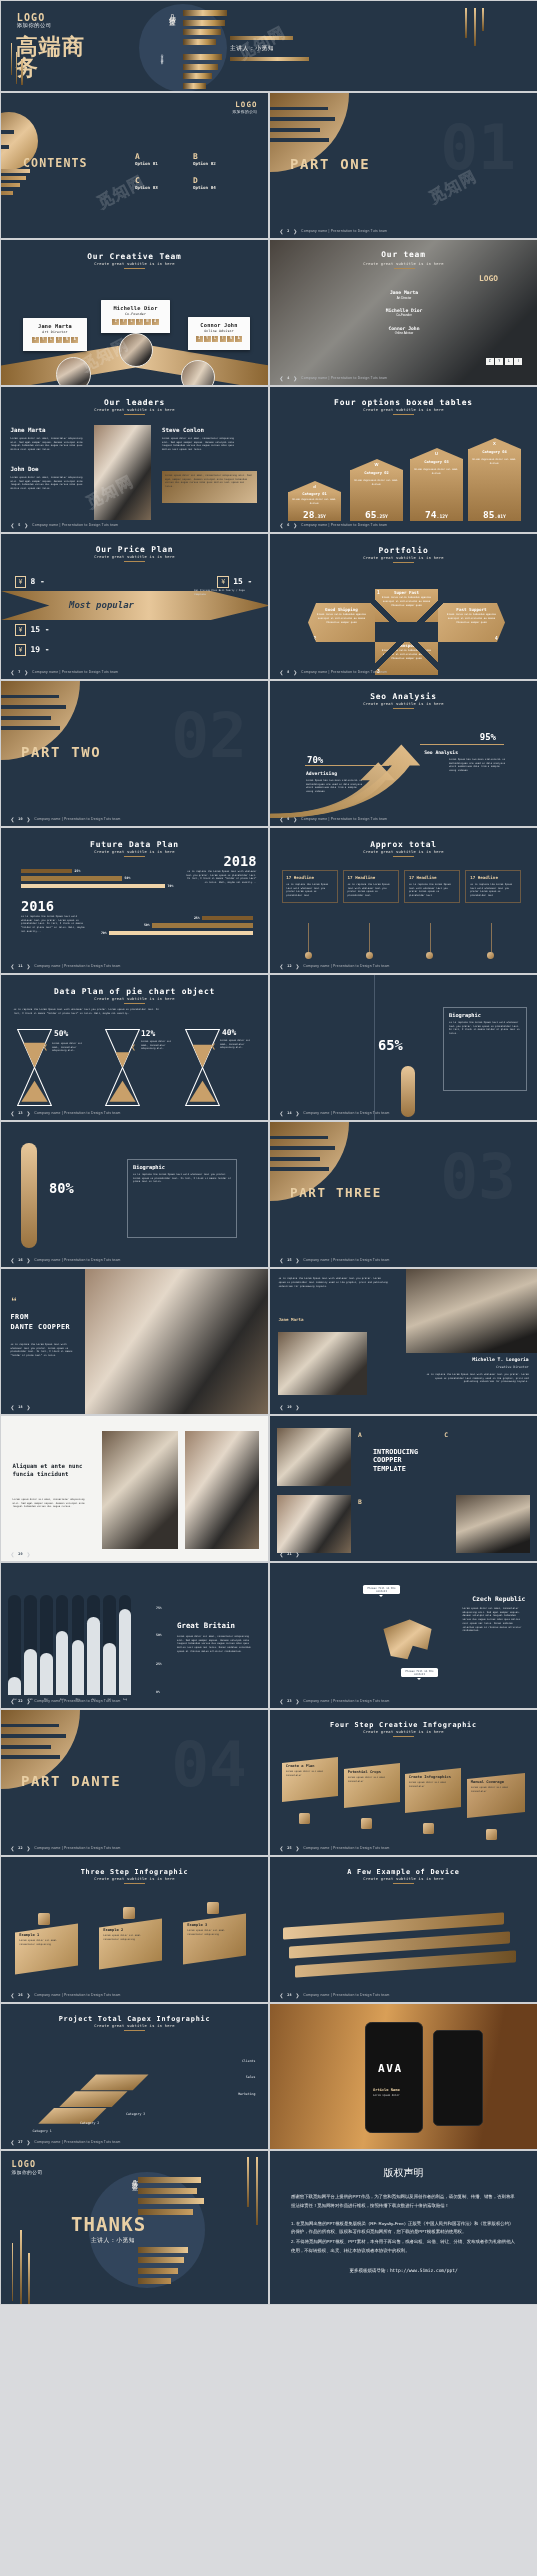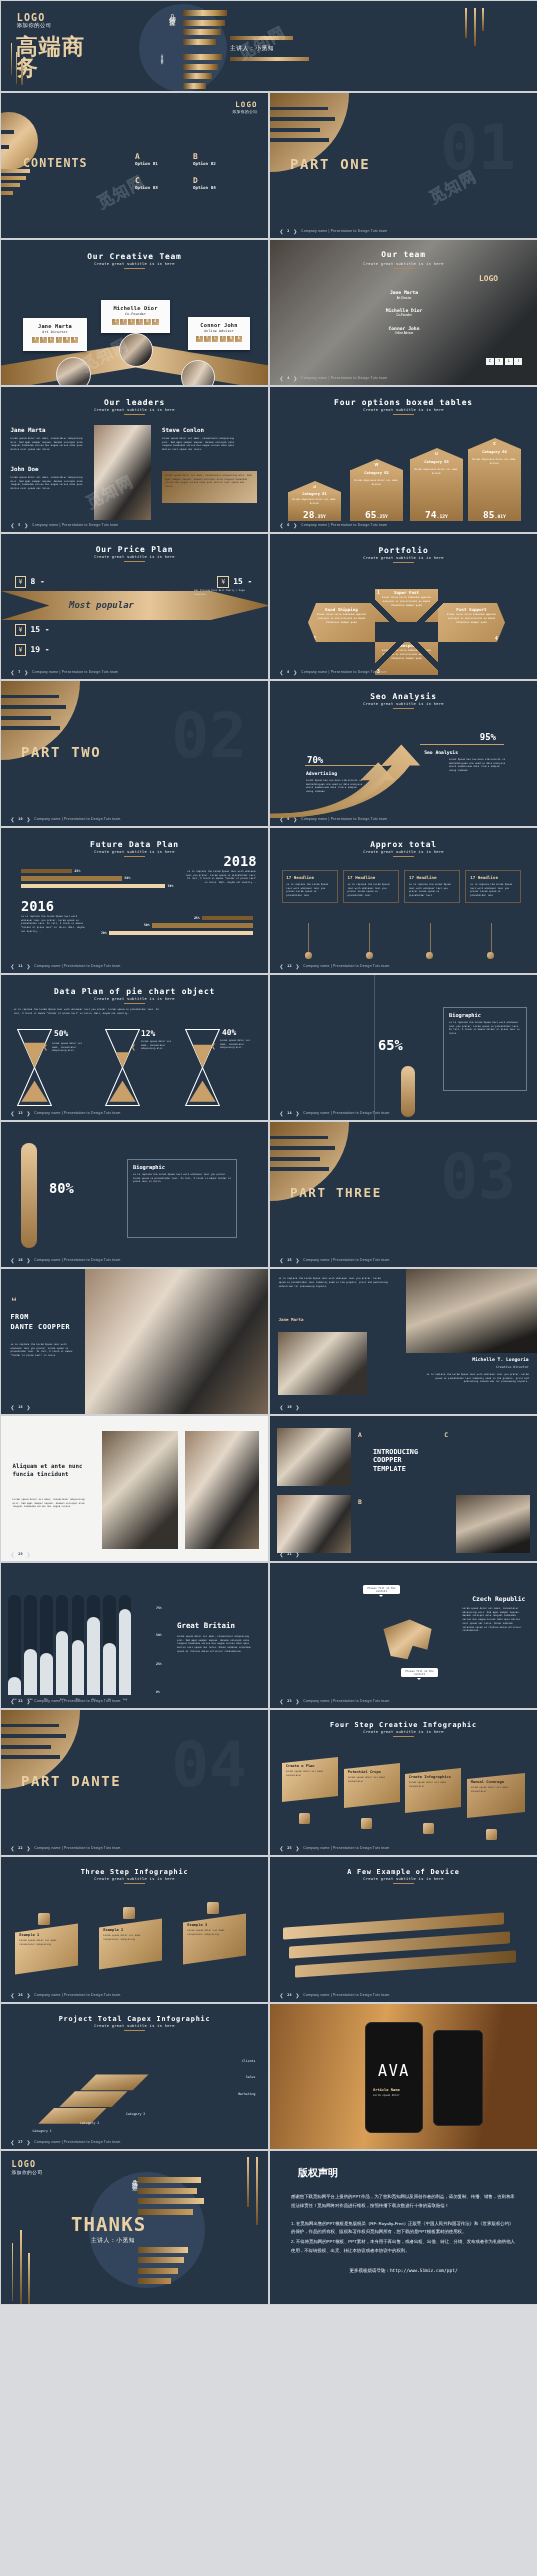--- a/index.html
+++ b/index.html
@@ -973,21 +973,21 @@
       <span class="ar">❮</span>
       <span class="pg">27</span>
       <span class="ar">❯</span>
       <span>Company name | Presentation to Design Tuts team</span>
     </div>
   </div>
 
   <div class="slide">
     <div class="imgblk p-wood" style="left:0;top:0;width:269px;height:147px;"></div>
     <div class="imgblk p-phone" style="left:95px;top:18px;width:58px;height:111px;border-radius:6.3px;border:1.1px solid #2a2a2a;"></div>
-    <div style="position:absolute;left:108px;top:58px;font-size:15px;font-weight:normal;color:#fff;letter-spacing:1.6px;font-family:'DejaVu Sans Mono',monospace;">AVA</div>
+    <div style="position:absolute;left:108px;top:58px;font-size:11px;font-weight:bold;color:#fff;letter-spacing:1.6px;font-family:'DejaVu Sans Mono',monospace;">AVA</div>
     <div style="position:absolute;left:103px;top:84px;font-size:3.7px;font-weight:bold;color:#e9cfa4;font-family:'DejaVu Sans Mono',monospace;">Article Name</div>
     <div style="position:absolute;left:103px;top:90px;font-size:2.6px;color:#cfcfcf;font-family:'DejaVu Sans Mono',monospace;">Lorem ipsum dolor</div>
     <div class="imgblk p-phone" style="left:163px;top:26px;width:50px;height:96px;border-radius:5.3px;border:1.1px solid #2a2a2a;"></div>
   </div>
 
   <div class="slide tall s1">
     <div class="logoblk" style="left:10.5px;top:8.4px;">
       <div class="lg" style="font-size:8.4px;">LOGO</div>
       <div class="cn" style="font-size:4.7px;">添加你的公司</div>
     </div>
@@ -1006,21 +1006,21 @@
     <div style="position:absolute;left:70px;top:62px;font-size:19px;font-weight:bold;color:#e9cfa4;letter-spacing:1.1px;font-family:'DejaVu Sans Mono',monospace;">THANKS</div>
     <div style="position:absolute;left:90px;top:85px;font-size:5.8px;color:#f1eee8;letter-spacing:0.5px;">主讲人：小觅知</div>
     <div class="vline" style="left:10.5px;top:92px;height:58px;"></div>
     <div class="vline" style="left:19px;top:79px;height:74px;"></div>
     <div class="vline" style="left:27px;top:102px;height:53px;"></div>
     <div class="vline" style="right:19px;top:6.3px;height:50px;"></div>
     <div class="vline" style="right:10.5px;top:6.3px;height:68px;"></div>
   </div>
 
   <div class="slide tall">
-    <div style="text-align:left;font-size:10px;font-weight:bold;padding-top:14.7px;color:#fff;margin-left:28px;">版权声明</div>
+    <div style="text-align:center;font-size:10px;font-weight:normal;padding-top:14.7px;color:#fff;">版权声明</div>
     <div style="margin:13.7px 21px 0;font-size:4.4px;line-height:1.9;color:#eef1f4;">感谢您下载觅知网平台上提供的PPT作品，为了您和觅知网以及原创作者的利益，请勿复制、传播、销售，否则将承担法律责任！觅知网将对作品进行维权，按照传播下载次数进行十倍的索取赔偿！</div>
     <div style="margin:9.5px 21px 0;font-size:4.4px;line-height:1.9;color:#eef1f4;">1. 在觅知网出售的PPT模板是免版税类（RF: Royalty-Free）正版受《中国人民共和国著作法》和《世界版权公约》的保护，作品的所有权、版权和著作权归觅知网所有，您下载的是PPT模板素材的使用权。</div>
     <div style="margin:2.1px 21px 0;font-size:4.4px;line-height:1.9;color:#eef1f4;">2. 不得将觅知网的PPT模板、PPT素材，本身用于再出售，或者出租、出借、转让、分销、发布或者作为礼物供他人使用，不得转授权、出卖、转让本协议或者本协议中的权利。</div>
     <div style="text-align:center;margin-top:12.6px;font-size:4.5px;color:#f2f5f8;font-family:'DejaVu Sans Mono',monospace;">更多模板烦请登陆：http://www.51miz.com/ppt/</div>
   </div>
 
 </div>
 
 
 </body></html>

